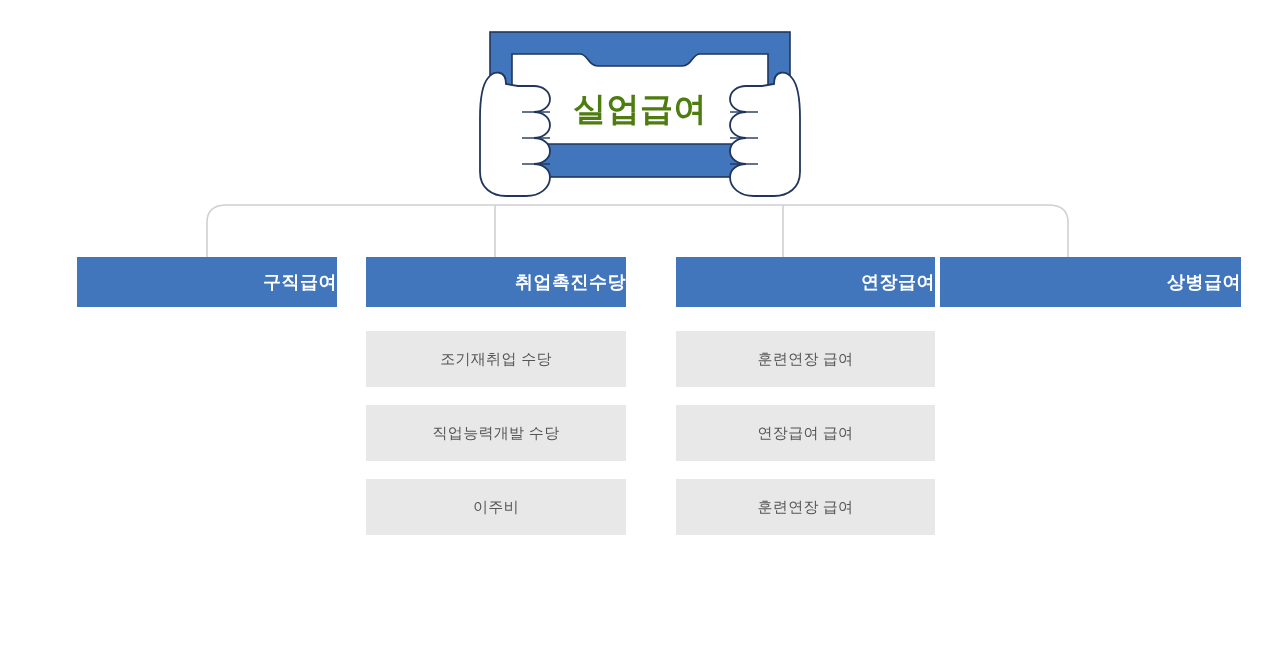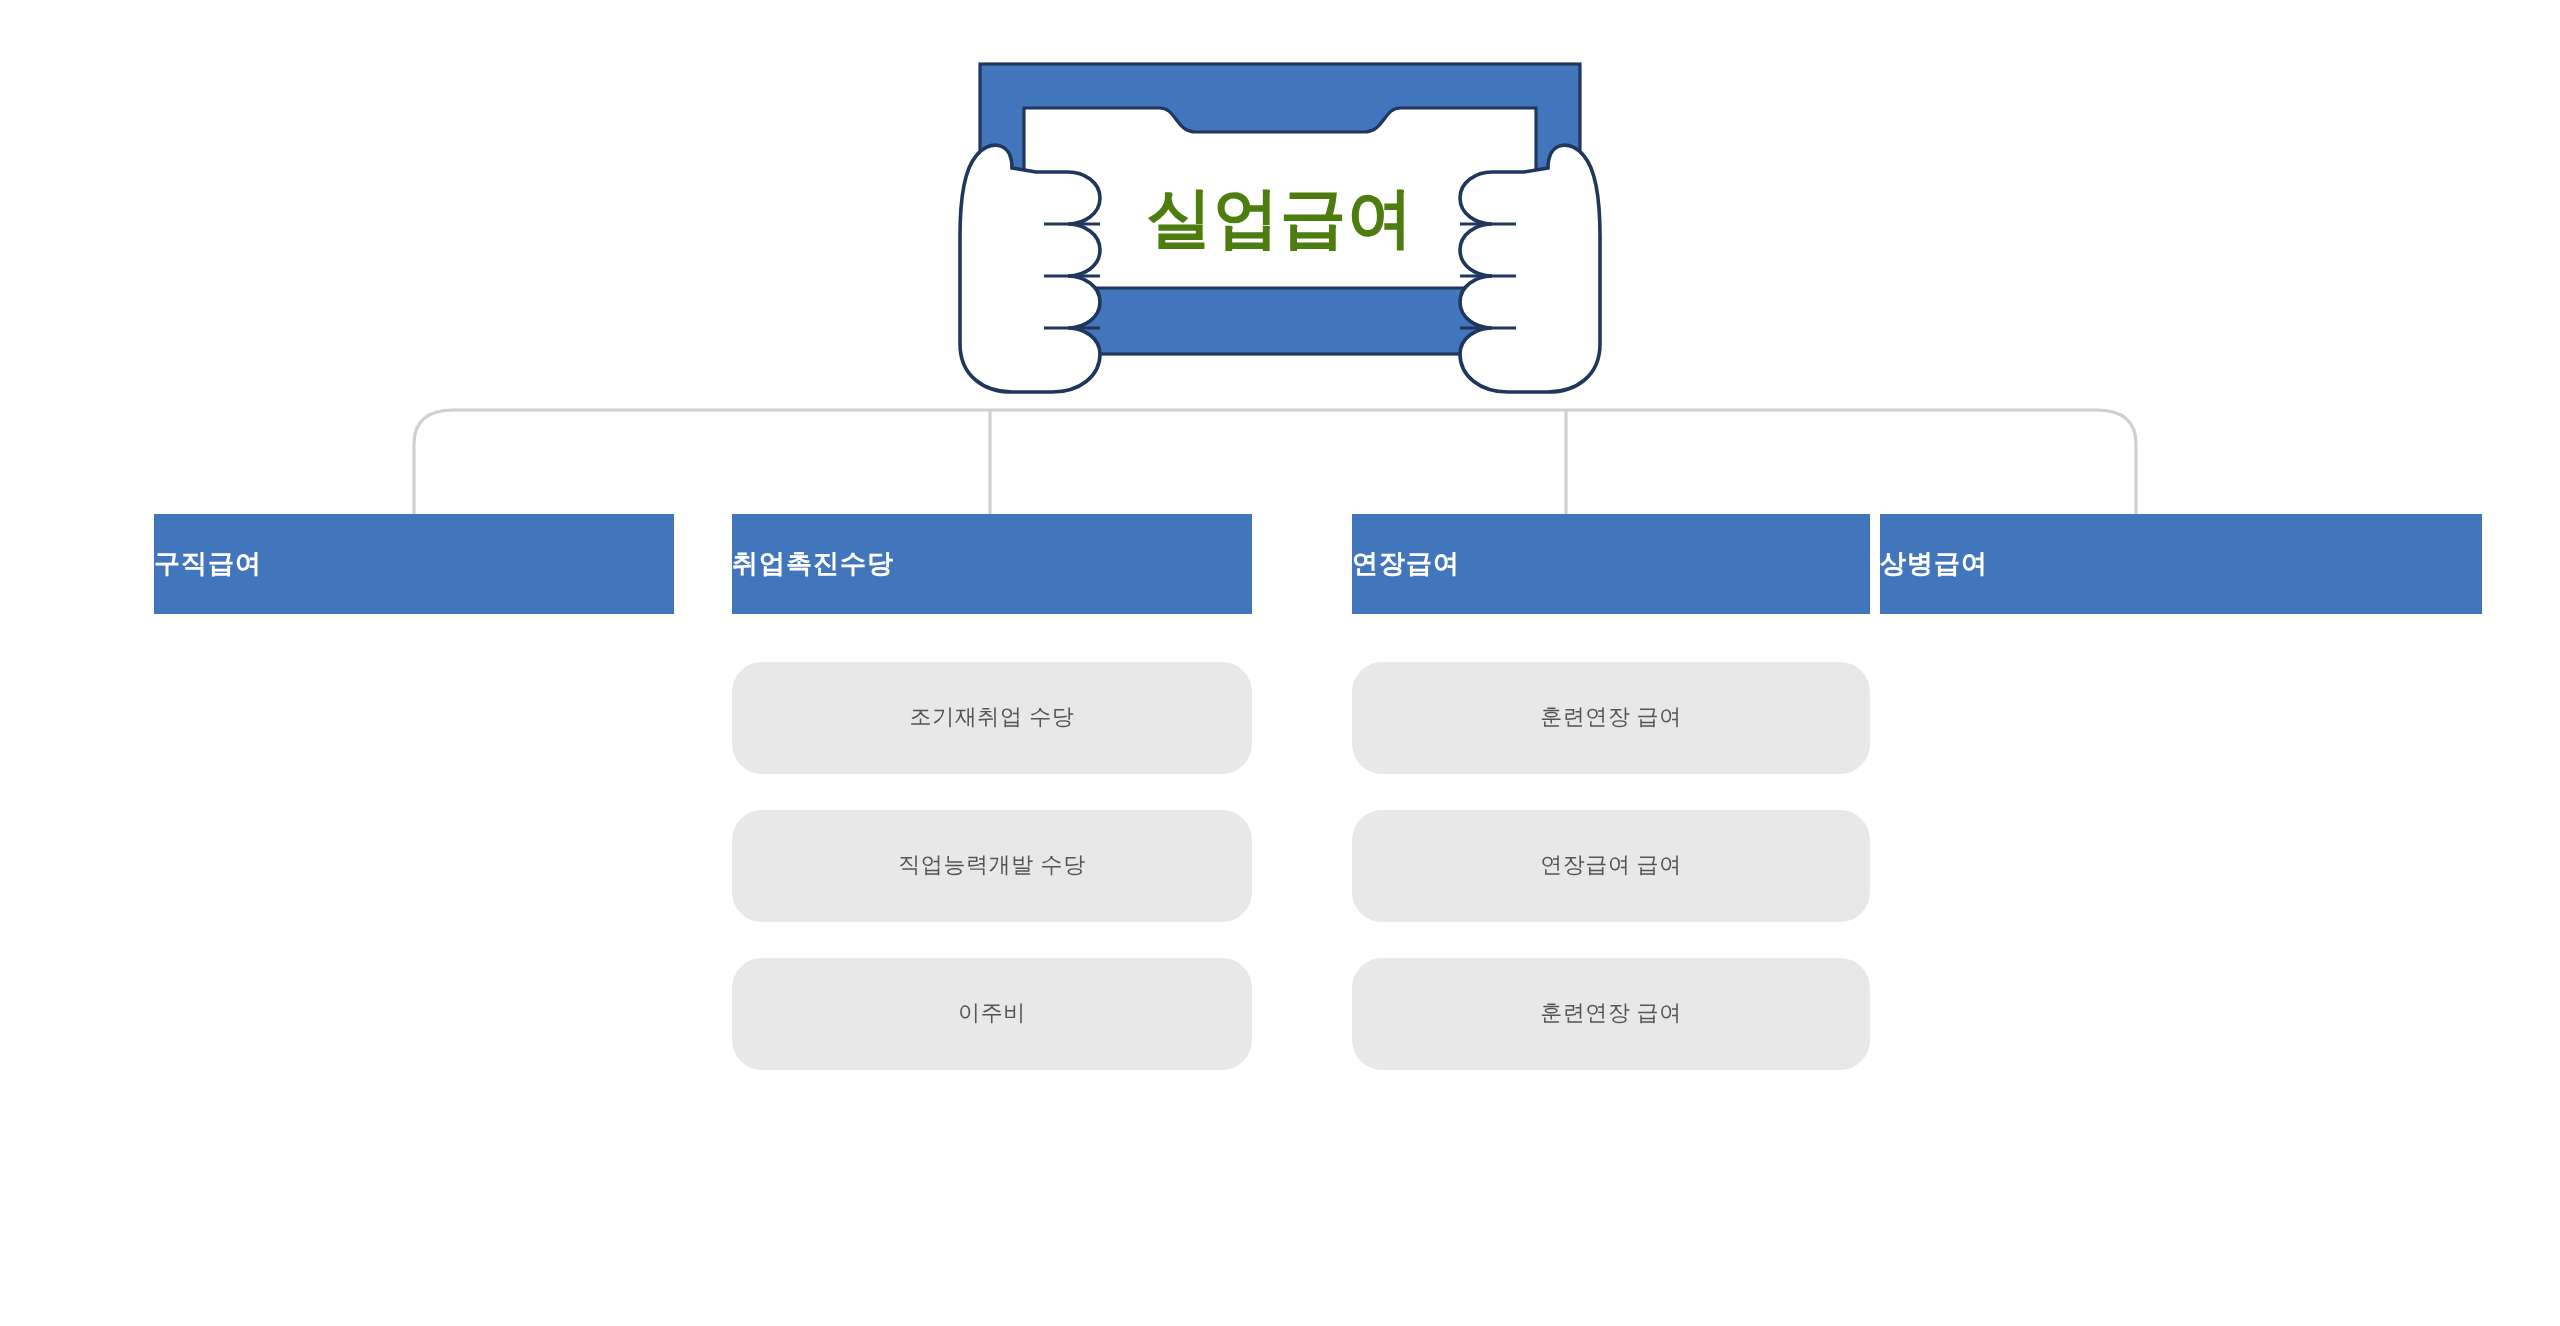--- a/index.html
+++ b/index.html
@@ -70,42 +70,41 @@
   }
 
   
   .column {
     position: absolute;
     top: 257px;
   }
   .col-head {
     background: #4175bc;
     color: #ffffff;
-    font-size: 13px;
+    font-size: 18px;
     font-weight: bold;
     height: 50px;
     line-height: 50px;
-    text-align: left;
+    text-align: right;
     letter-spacing: 0.5px;
     box-sizing: border-box;
   }
   .sub-list {
     margin-top: 24px;
   }
   .sub-item {
     background: #e8e8e8;
     color: #555555;
-    font-size: 11px;
+    font-size: 15px;
     height: 56px;
     line-height: 56px;
     text-align: center;
     margin-bottom: 18px;
     letter-spacing: 0.3px;
     box-sizing: border-box;
-    border-radius: 15px;
   }
   .sub-item:last-child { margin-bottom: 0; }
 </style>
 </head>
 <body>
 
 <div id="diagram-root">
 
   <div class="root-node">
     <svg viewBox="0 0 340 180" xmlns="http://www.w3.org/2000/svg">

